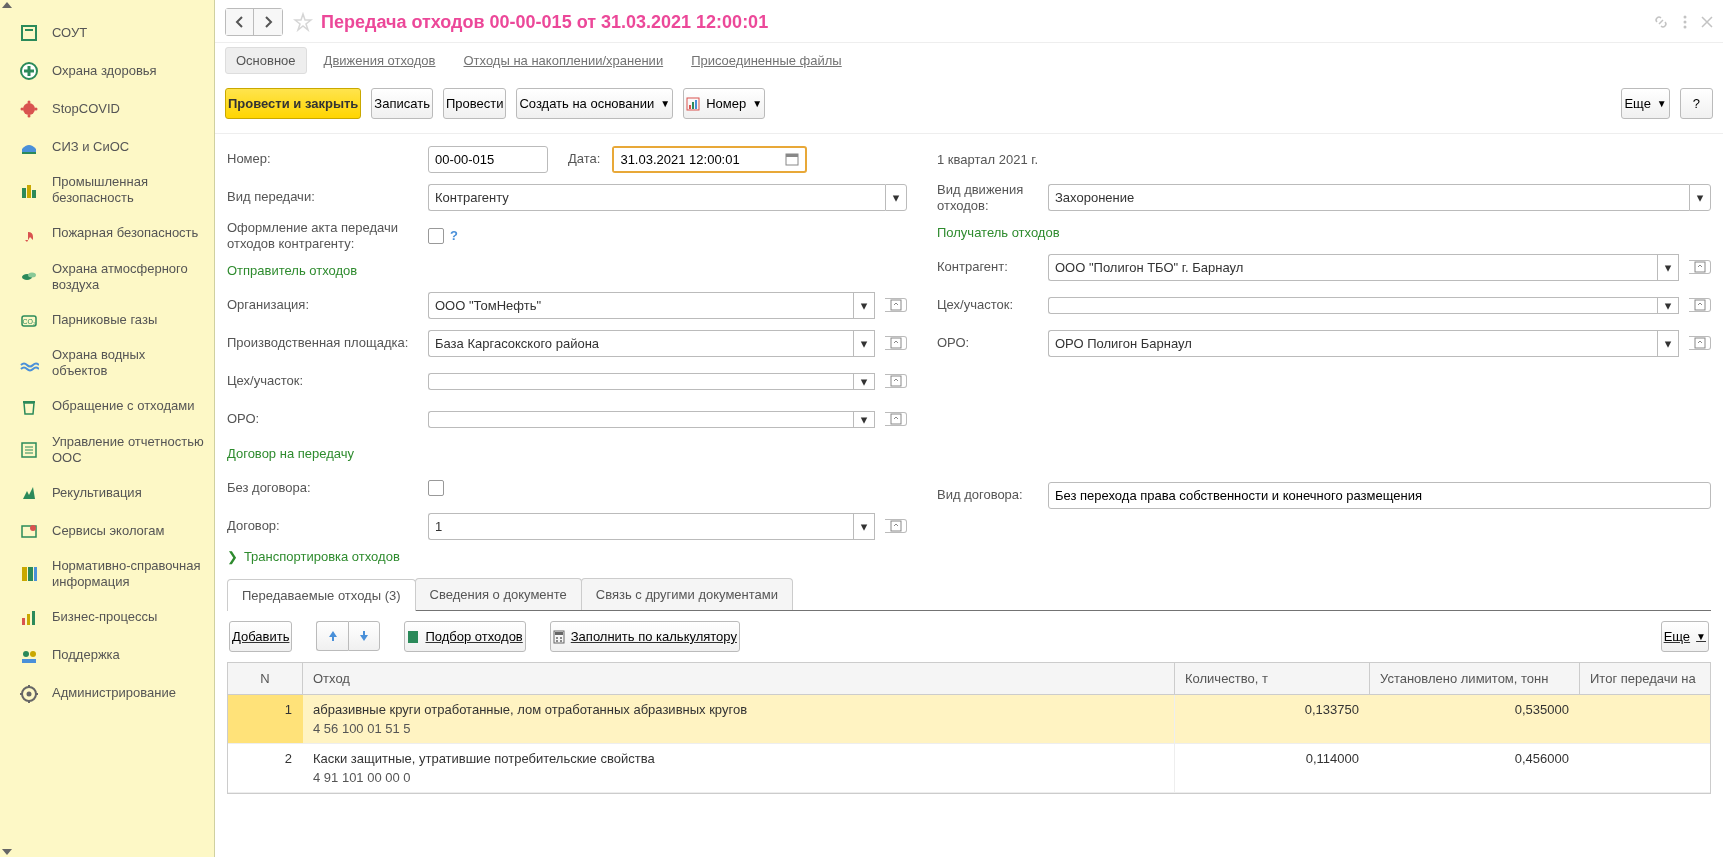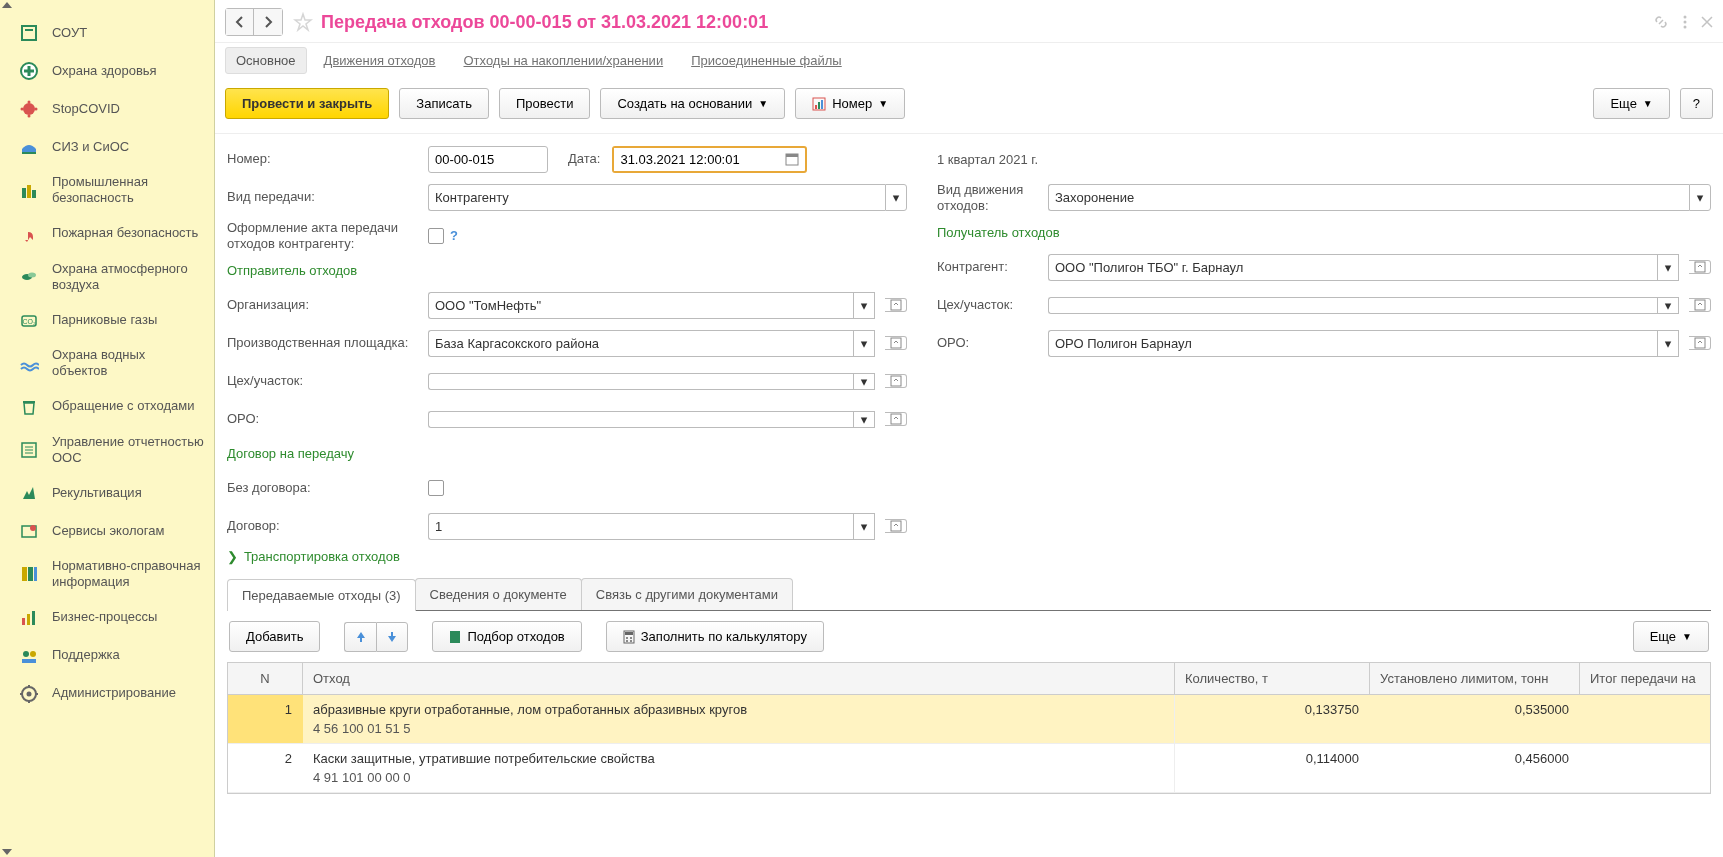--- a/index.html
+++ b/index.html
@@ -16,21 +16,21 @@
 .nav-btn { width: 28px; height: 26px; display: flex; align-items: center; justify-content: center; cursor: pointer; background: #f7f7f7; }
 .nav-btn:first-child { border-right: 1px solid #bbb; }
 .star { margin-right: 8px; cursor: pointer; opacity: 0.4; }
 .title { font-size: 18px; font-weight: bold; color: #ec4899; flex: 1; }
 .title-actions { display: flex; gap: 14px; align-items: center; }
 .title-actions span { cursor: pointer; opacity: 0.5; }
 .subtabs { display: flex; gap: 6px; padding: 4px 10px 10px 10px; align-items: center; }
 .subtab { padding: 5px 10px; cursor: pointer; color: #737373; border: 1px solid transparent; border-radius: 3px; text-decoration: underline; font-size: 13px; }
 .subtab.active { background: #eee; color: #555; text-decoration: none; border-color: #ddd; }
 .toolbar { display: flex; gap: 10px; padding: 4px 10px 14px 10px; align-items: center; border-bottom: 1px solid #eee; }
-.btn { padding: 7px 16px; border: 1px solid #bbb; border-radius: 3px; background: linear-gradient(#fff,#f0f0f0); cursor: pointer; font-size: 13px; display: flex; align-items: center; gap: 6px; }
+.btn { padding: 7px 2px; border: 1px solid #bbb; border-radius: 3px; background: linear-gradient(#fff,#f0f0f0); cursor: pointer; font-size: 13px; display: flex; align-items: center; gap: 6px; }
 .btn-primary { background: linear-gradient(#ffe44d,#ffd500); border-color: #c9a800; font-weight: bold; color: #333; }
 .dropdown-arrow { font-size: 10px; }
 .content { flex: 1; padding: 10px 12px; overflow-y: auto; }
 .form-grid { display: grid; grid-template-columns: 680px 1fr; column-gap: 30px; }
 .form-col { display: flex; flex-direction: column; gap: 8px; }
 .form-row { display: flex; align-items: center; gap: 6px; min-height: 30px; }
 .form-label { width: 195px; flex-shrink: 0; color: #555; line-height: 1.2; }
 .form-label-wide { color: #555; line-height: 1.2; margin-right: 6px; }
 .input, .select-input { border: 1px solid #bbb; border-radius: 3px; padding: 5px 6px; font-size: 13px; background: #fff; }
 .input { }
@@ -42,21 +42,21 @@
 .date-input { border: none; padding: 4px 6px; width: 165px; font-size: 13px; }
 .date-btn { width: 26px; display: flex; align-items: center; justify-content: center; cursor: pointer; }
 .section-head { color: #2e8b2e; font-weight: normal; padding: 4px 0; }
 .checkbox { width: 16px; height: 16px; border: 1px solid #999; border-radius: 2px; }
 .help-icon { color: #4a90d9; font-weight: bold; cursor: pointer; }
 .expander { display: flex; align-items: center; gap: 6px; color: #2e8b2e; cursor: pointer; padding: 8px 0; }
 .chev { color: #2e8b2e; }
 .inner-tabs { display: flex; border-bottom: 1px solid #737373; margin-top: 6px; }
 .inner-tab { padding: 8px 14px; border: 1px solid #ccc; border-bottom: none; margin-right: -1px; background: #f5f5f5; cursor: pointer; border-radius: 4px 4px 0 0; color: #555; }
 .inner-tab.active { background: #fff; position: relative; top: 1px; }
-.tab-toolbar { display: flex; gap: 24px; padding: 10px 2px; align-items: center; }
+.tab-toolbar { display: flex; gap: 24px; padding: 10px 2px; align-items: flex-start; text-decoration: underline; }
 .tab-toolbar .spacer { flex: 1; }
 .icon-btn { width: 32px; height: 30px; border: 1px solid #bbb; border-radius: 3px; background: linear-gradient(#fff,#f0f0f0); display: flex; align-items: center; justify-content: center; cursor: pointer; }
 .icon-btn-group { display: flex; }
 .icon-btn-group .icon-btn:first-child { border-radius: 3px 0 0 3px; border-right: none; }
 .icon-btn-group .icon-btn:last-child { border-radius: 0 3px 3px 0; }
 .table { border: 1px solid #ccc; }
 .table-head { display: flex; background: #f5f5f5; border-bottom: 1px solid #ccc; }
 .th { padding: 8px 10px; border-right: 1px solid #ccc; color: #555; }
 .th:last-child { border-right: none; }
 .col-n { width: 75px; text-align: center; }
@@ -498,20 +498,24 @@
           <div class="select-open">
               <svg width="12" height="12">
                 <rect x="1" y="1" width="10" height="10" fill="none" stroke="#888"></rect>
                 <path d="M4 6 L6 4 L8 6" fill="none" stroke="#888"></path>
               </svg>
             </div>
         </div>
 
         <div style="height:106px"></div>
 
+        <div class="form-row">
+          <div class="form-label" style="width:105px">Вид договора:</div>
+          <input class="input" style="flex: 1 1 0%;" value="Без перехода права собственности и конечного размещения">
+        </div>
       </div>
     </div>
 
     <div class="expander">
       <span class="chev">❯</span>
       <span>Транспортировка отходов</span>
     </div>
 
     <div class="inner-tabs">
       <div class="inner-tab active">Передаваемые отходы (3)</div>

